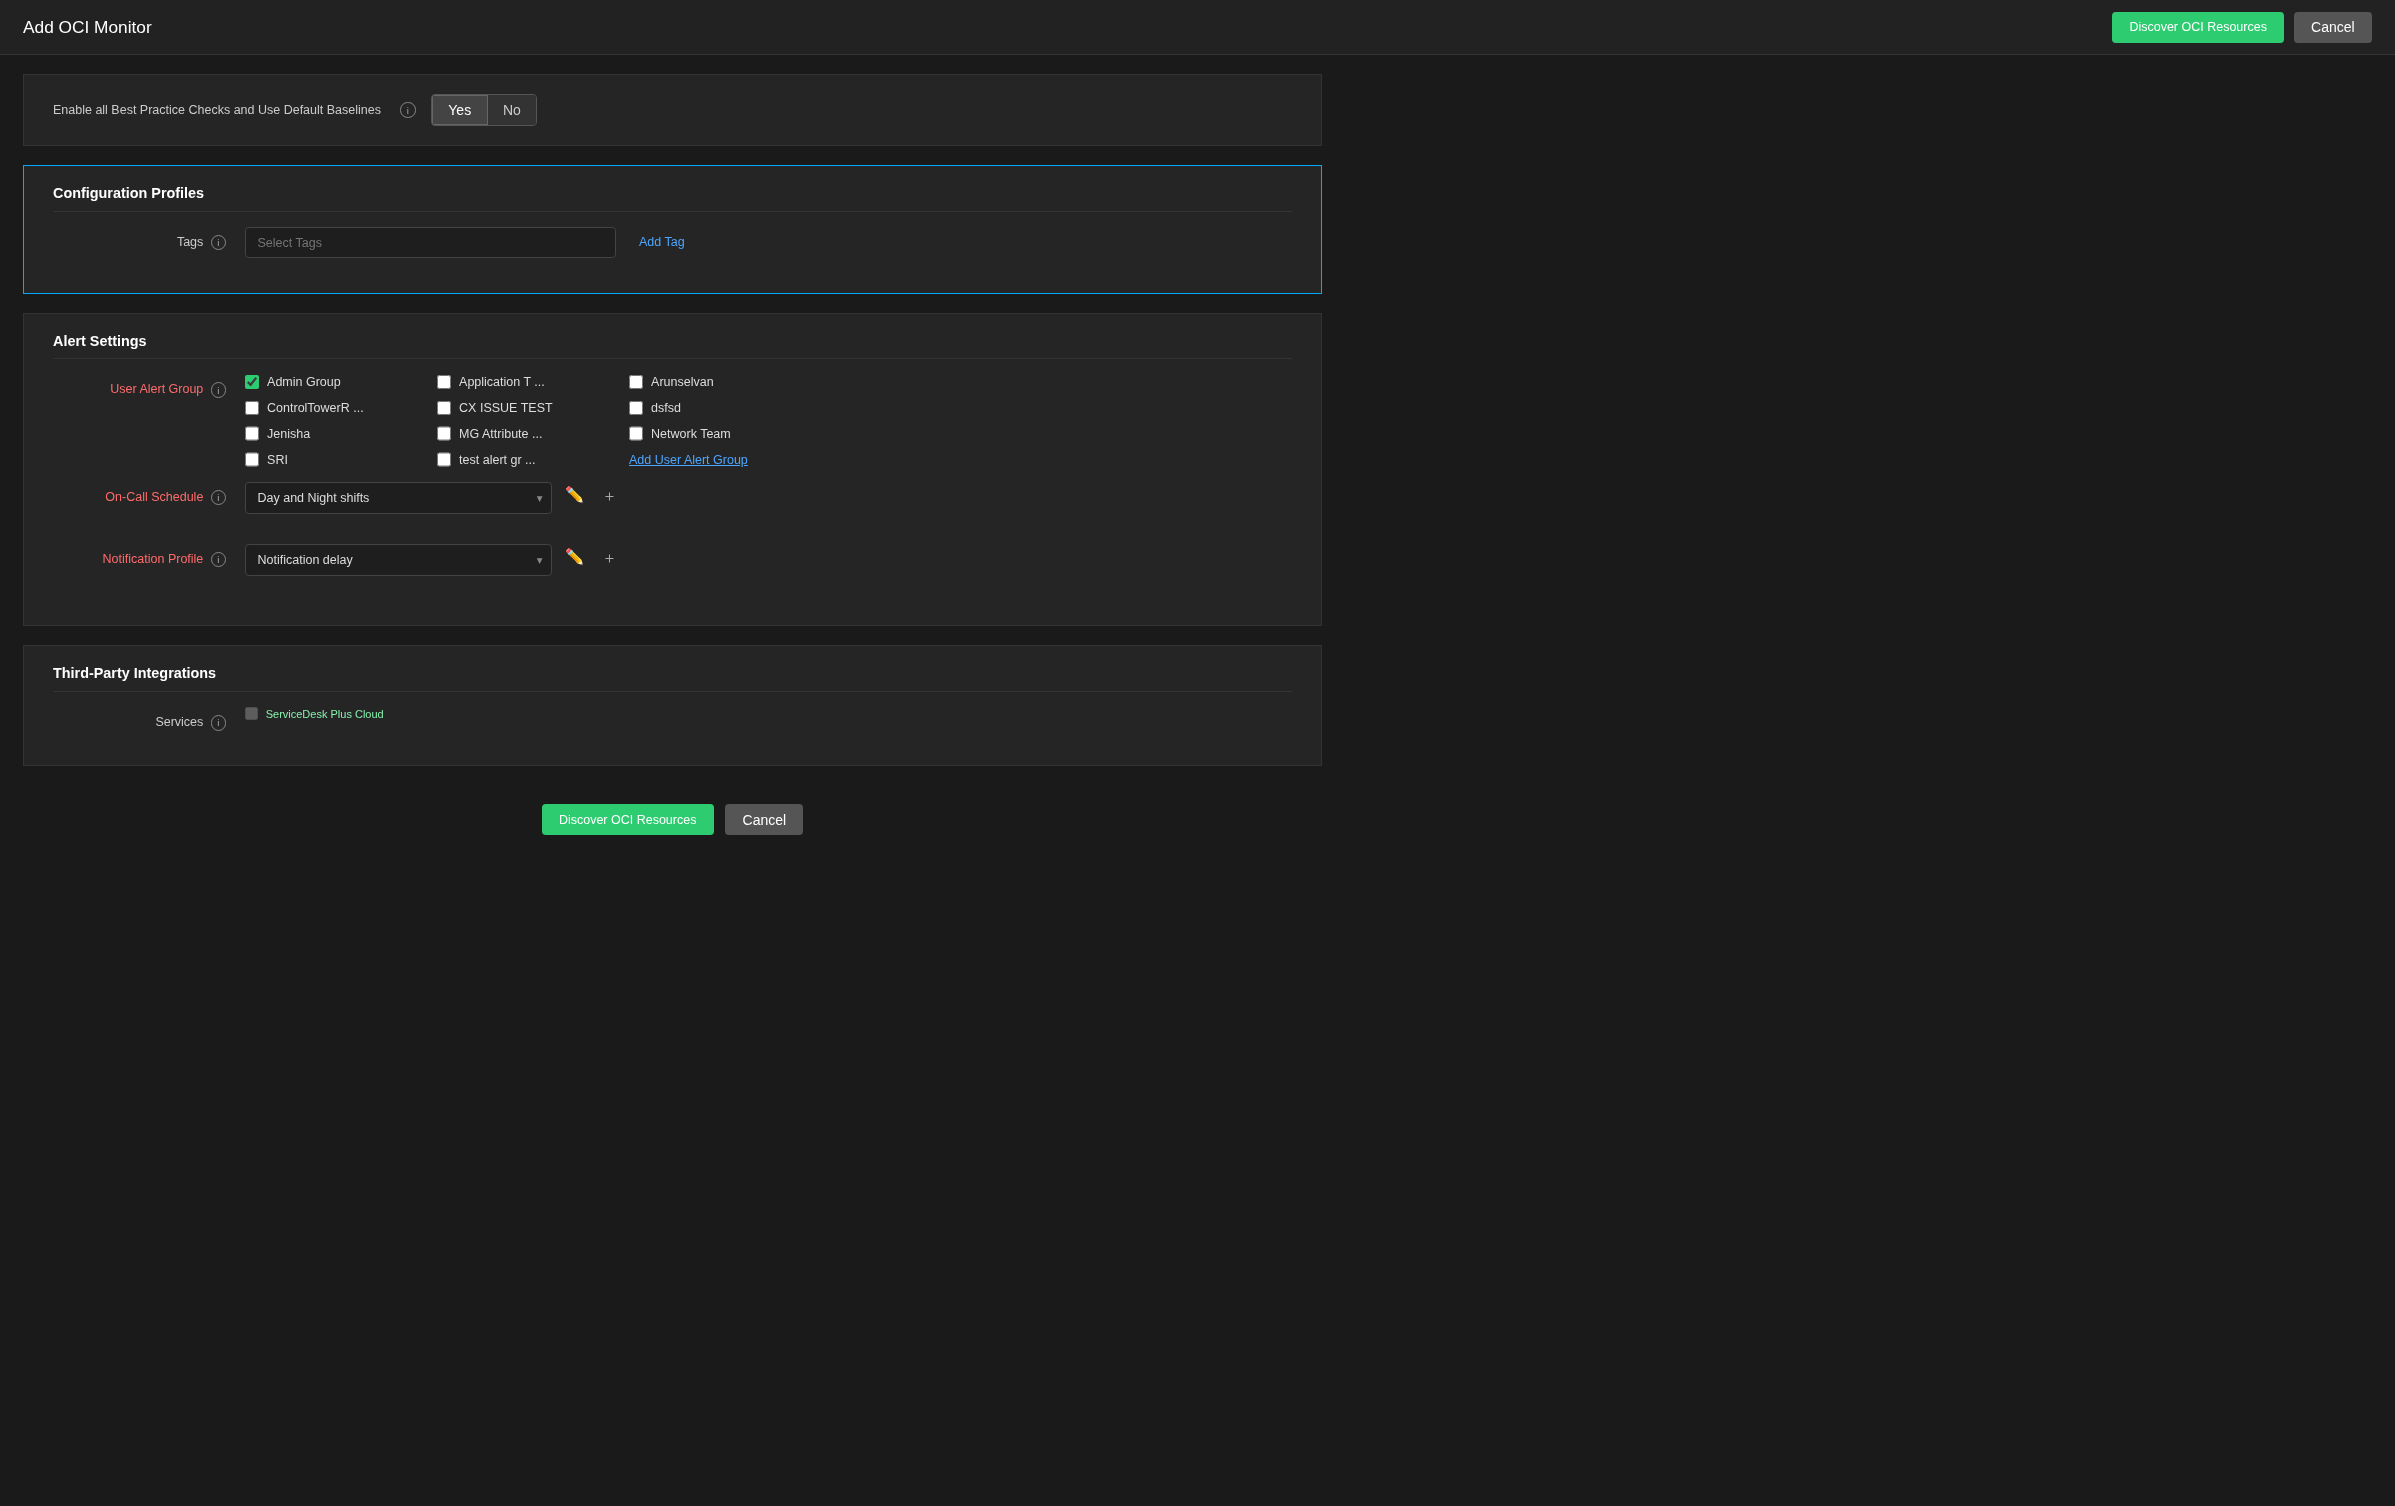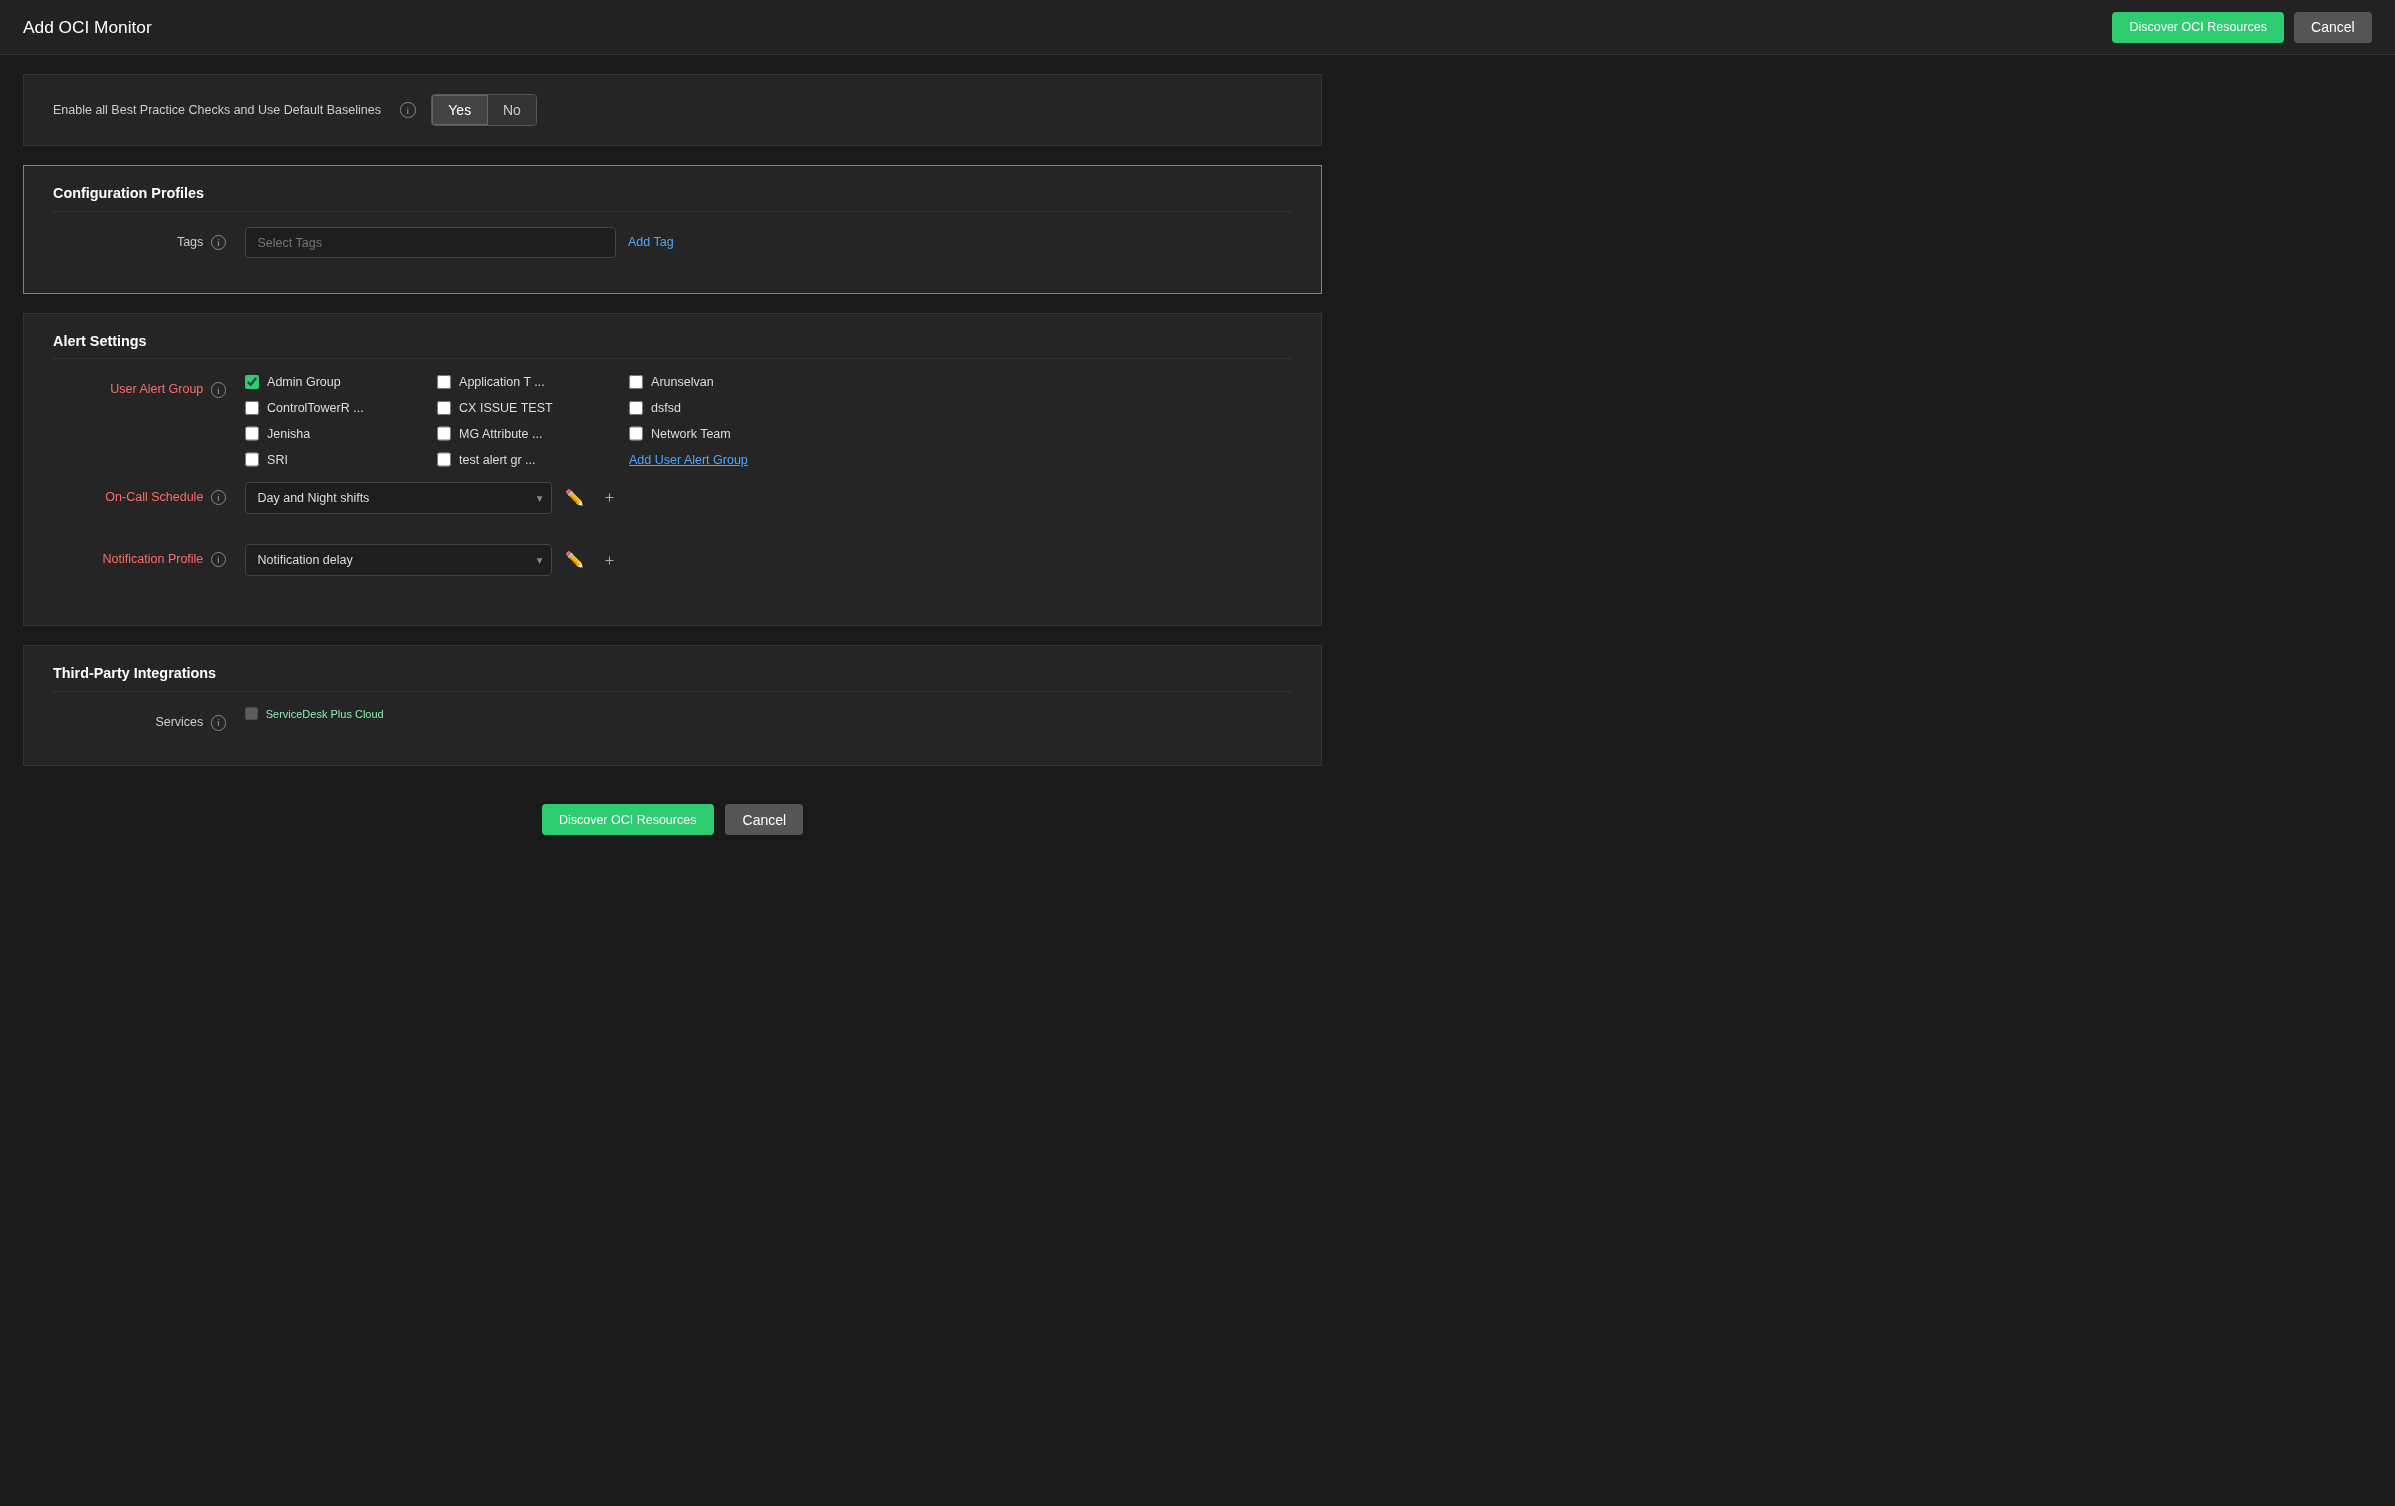--- a/index.html
+++ b/index.html
@@ -133,21 +133,21 @@
       border: 1px solid #444;
       border-radius: 3.8px;
       padding: 7.7px 11.5px;
       color: #aaa;
       font-size: 12.5px;
       width: 371px;
       cursor: pointer;
     }
     .add-tag-link {
       color: #4da6ff;
-      margin-left: 12px;
+      margin-left: 23px;
       cursor: pointer;
       font-size: 12.5px;
       padding-top: 7.7px;
     }
     .checkbox-item {
       display: flex;
       align-items: center;
       gap: 7.7px;
       cursor: pointer;
     }
@@ -163,21 +163,21 @@
     }
     .add-link {
       color: #4da6ff;
       cursor: pointer;
       font-size: 12.5px;
       text-decoration: underline;
     }
     
     .dropdown-row {
       display: flex;
-      align-items: center;
+      align-items: flex-start;
       gap: 9.6px;
       margin-bottom: 15.4px;
     }
     .dropdown-select {
       background: #1e1e1e;
       border: 1px solid #444;
       border-radius: 3.8px;
       padding: 7.7px 11.5px;
       color: #ddd;
       font-size: 12.5px;

